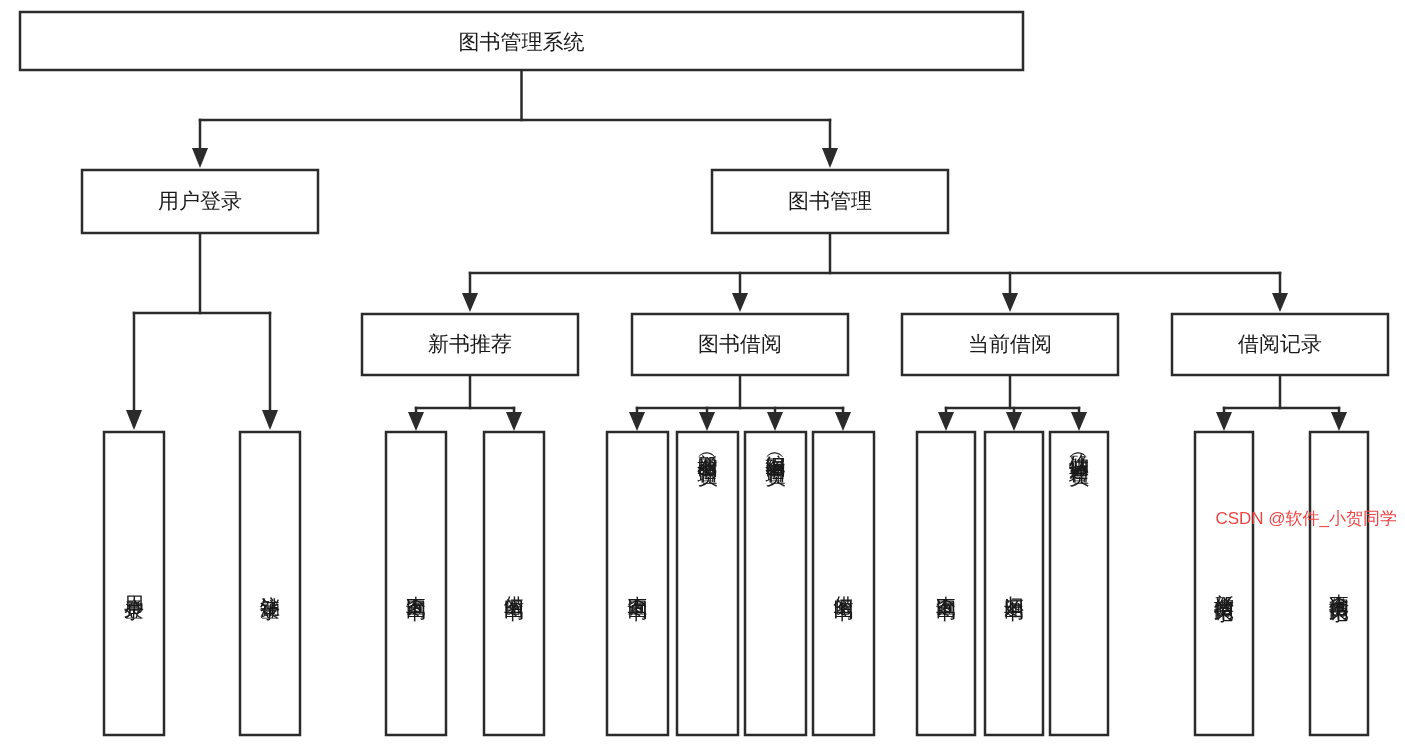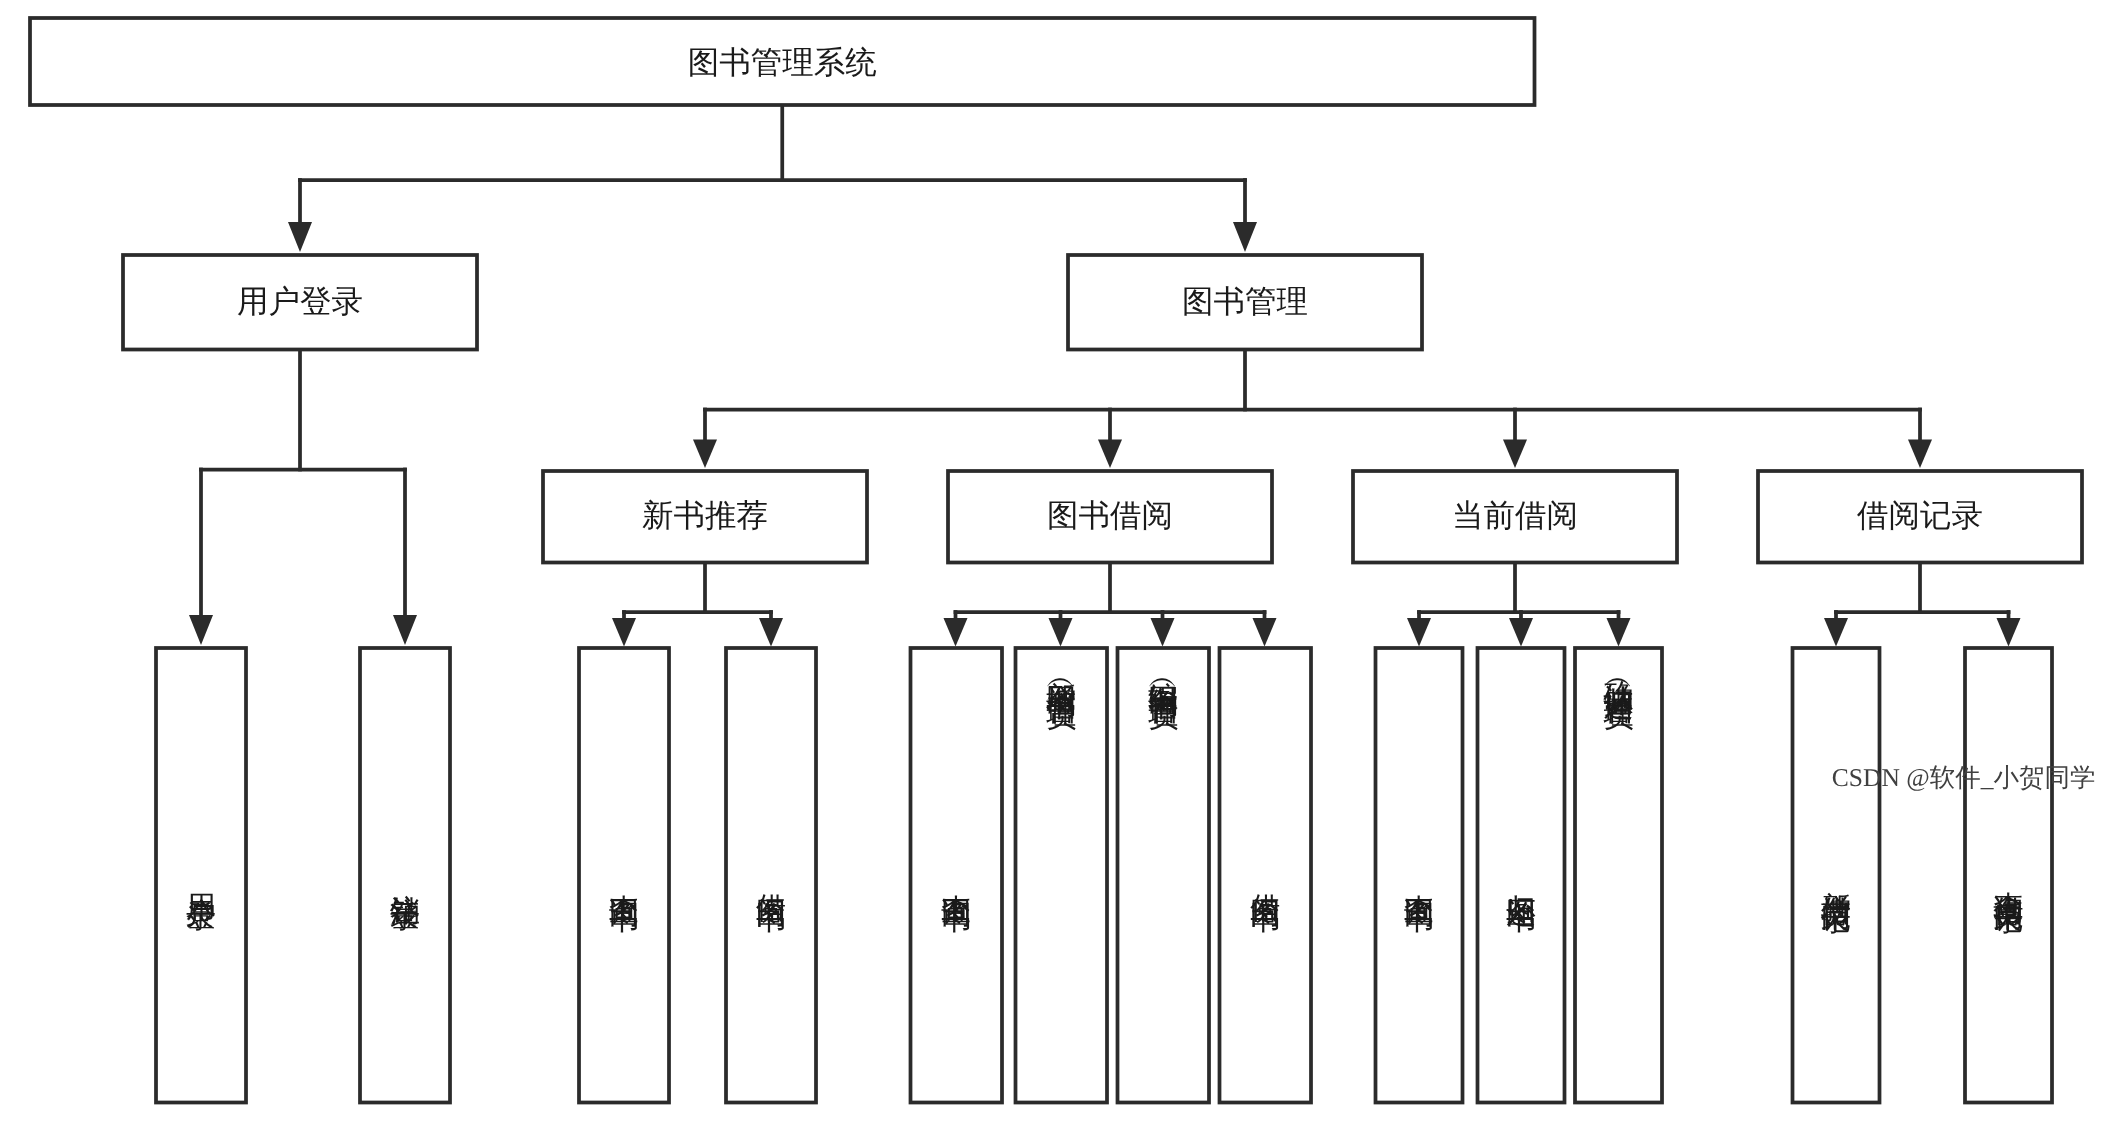--- a/index.html
+++ b/index.html
@@ -67,23 +67,23 @@
     white-space: nowrap;
     display: block;
   }
   .vertical-node.center-align {
     align-items: center;
   }
   .watermark {
     position: absolute;
     right: 8px;
     bottom: 4px;
-    font-family: Liberation Serif, serif;
+    font-family: Liberation Sans, sans-serif;
     font-size: 17px;
-    color: #404040;
+    color: #ef4444;
     white-space: nowrap;
     user-select: none;
   }
 </style>
 </head>
 <body>
 
 <div id="diagram-root">
 
   <svg class="diagram-canvas" viewBox="0 0 1405 747">

